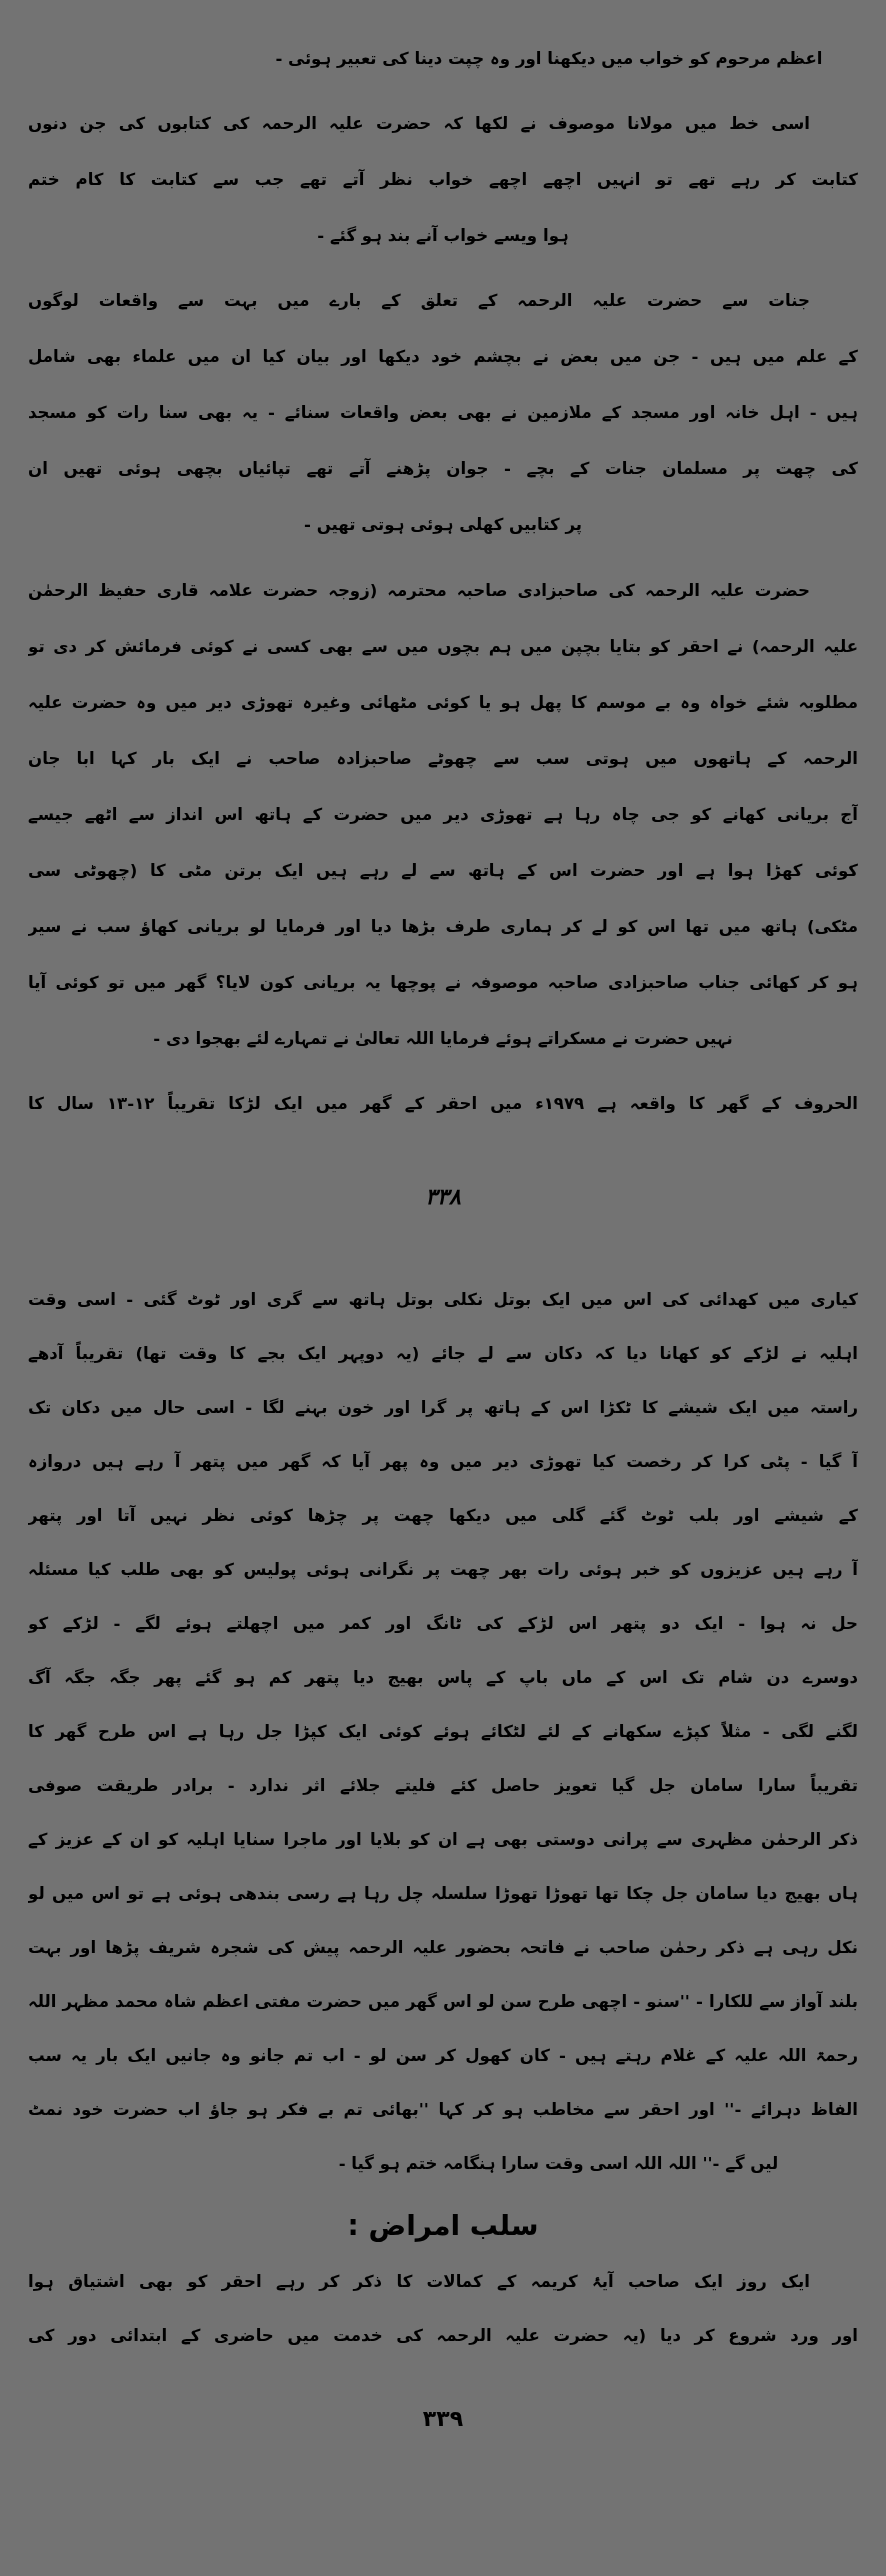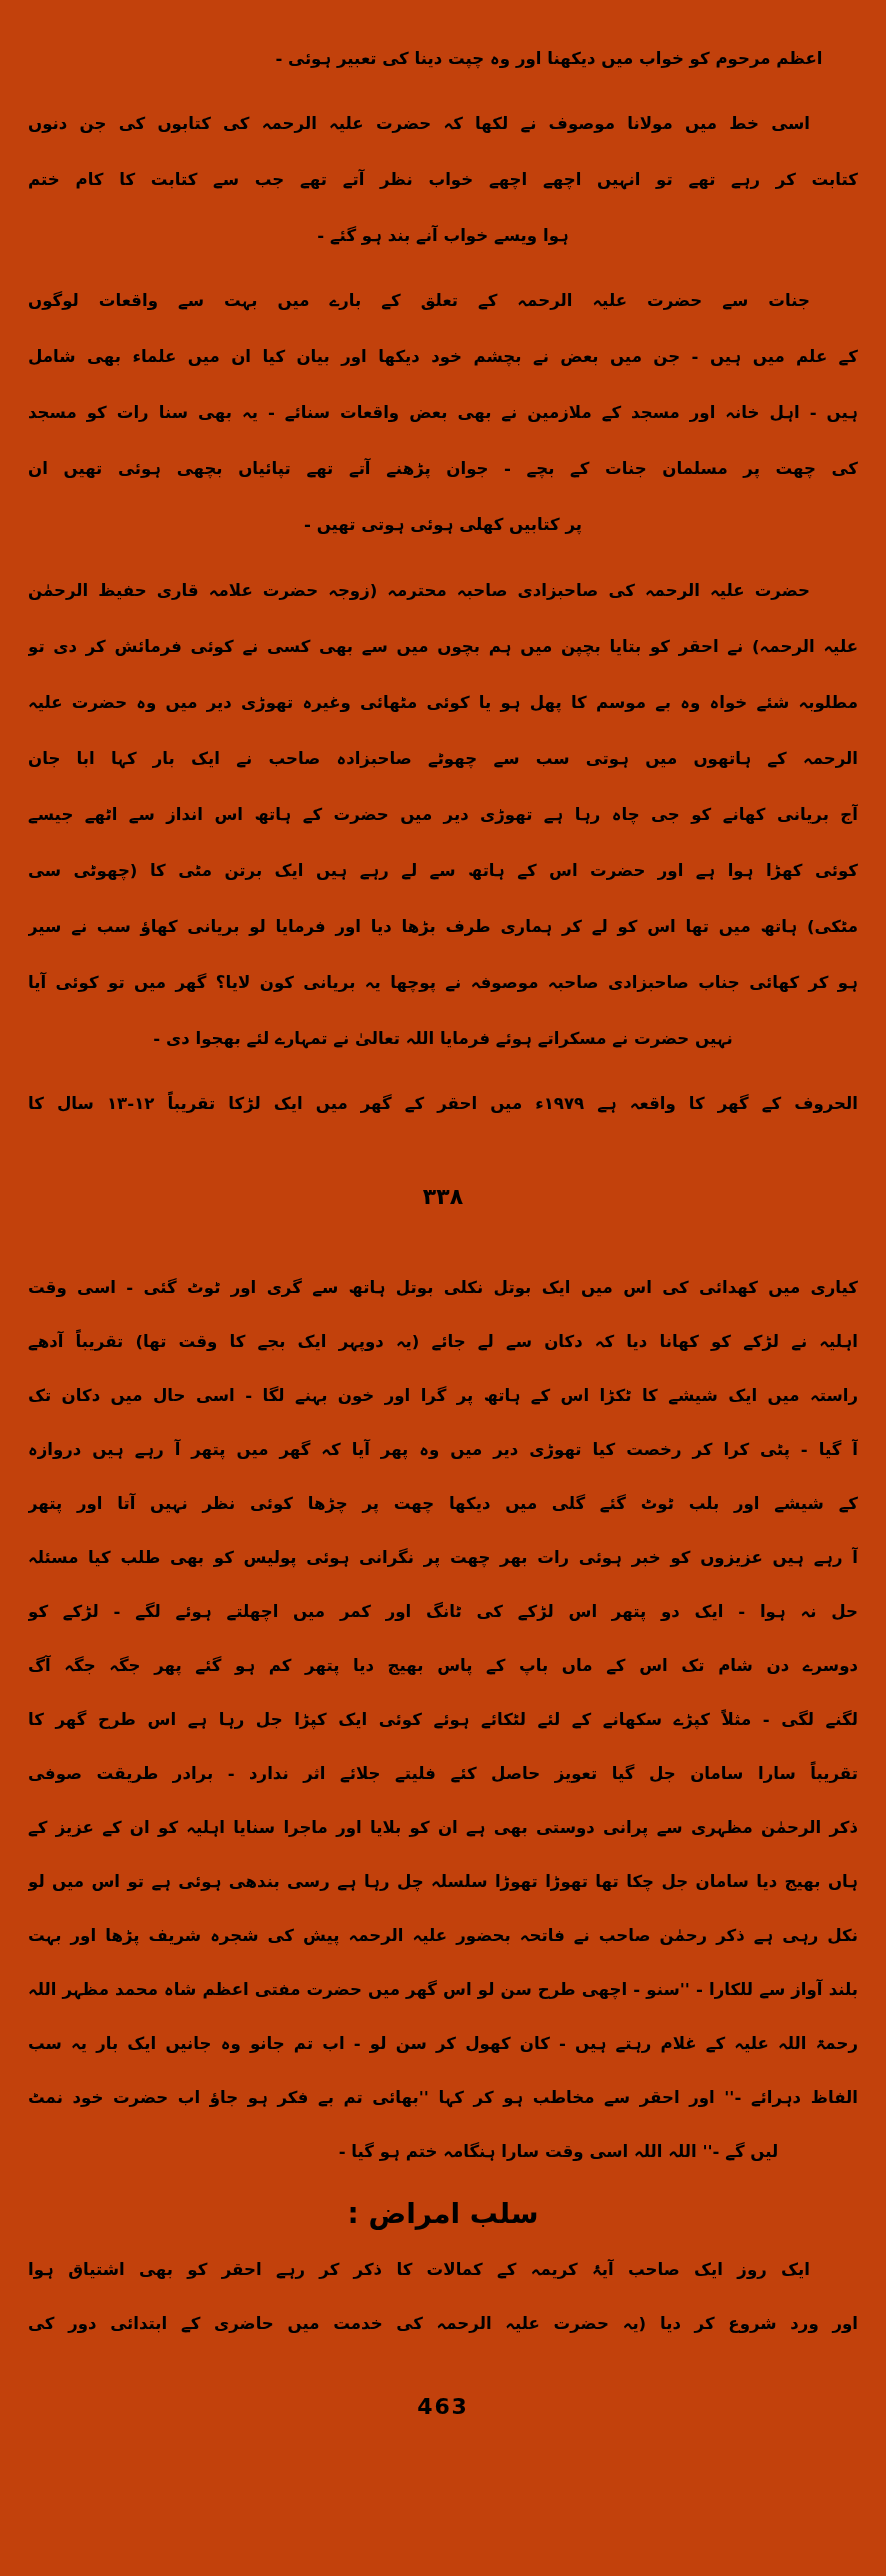--- a/index.html
+++ b/index.html
@@ -1,21 +1,21 @@
 <!DOCTYPE html>
 <html lang="ur" dir="rtl" style="font-size:14.8px"><head>
 <meta charset="utf-8">
 <style>
   html,body{margin:0;padding:0;background:#ffffff;}
   .page{
     position:relative;
     width:886px;height:2576px;
     box-sizing:border-box;
     padding:31px 28px 0 28px;
-    background:#c2410c;
+    background:#737373;
     color:#000;
     direction:rtl;
     font-family:"DejaVu Sans",sans-serif;
     font-weight:700;
     overflow:hidden;
   }
   .ln{
     font-size:16.6px;
     height:56px;line-height:56px;
     text-align:justify;
@@ -28,21 +28,21 @@
   .ln.center{text-align:center;text-align-last:center;}
   .ln.endline{text-align:center;text-align-last:center;padding-left:212px;}
   .ln.shifted{text-align:center;text-align-last:center;padding-left:231px;}
   .para{margin-top:9.2px;}
   .sec339 .para{margin-top:0;}
   .pagenum{
     font-size:22px;text-align:center;
     height:37px;line-height:37px;
     letter-spacing:1.8px;
   }
-  .pagenum.top{margin-top:46px;margin-bottom:46px;}
+  .pagenum.top{margin-top:46px;margin-bottom:58px;font-style:italic;}
   .pagenum.bottom{margin-top:37px;}
   .heading{
     margin:5.5px 0 0 0;
     font-size:28px;
     height:59px;line-height:59px;
     text-align:center;
     font-weight:700;
   }
 </style>
 </head>
@@ -109,17 +109,17 @@
       <div class="ln shifted">لیں گے -'' اللہ اللہ اسی وقت سارا ہنگامہ ختم ہو گیا -</div>
     </div>
 
     <h2 class="heading">سلب امراض :</h2>
 
     <div class="para">
       <div class="ln first">ایک روز ایک صاحب آیۂ کریمہ کے کمالات کا ذکر کر رہے احقر کو بھی اشتیاق ہوا</div>
       <div class="ln">اور ورد شروع کر دیا (یہ حضرت علیہ الرحمہ کی خدمت میں حاضری کے ابتدائی دور کی</div>
     </div>
 
-    <div class="pagenum bottom">463</div>
+    <div class="pagenum bottom">۳۳۹</div>
   </div>
 
 </div>
 
 
 </body></html>

